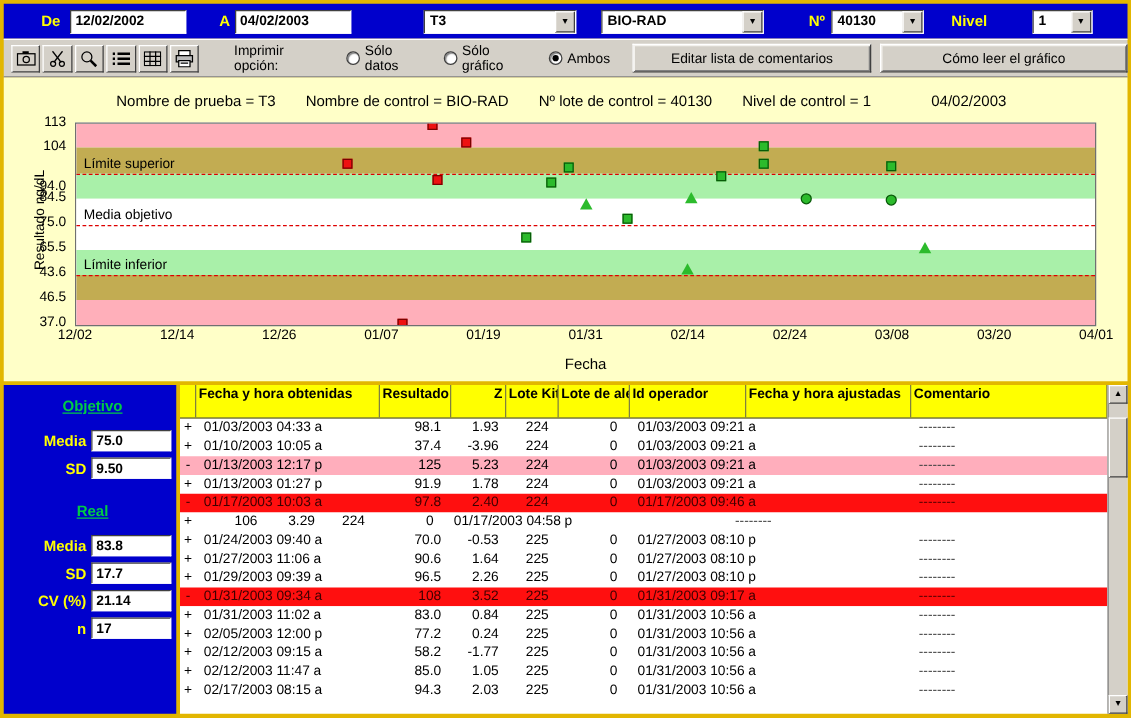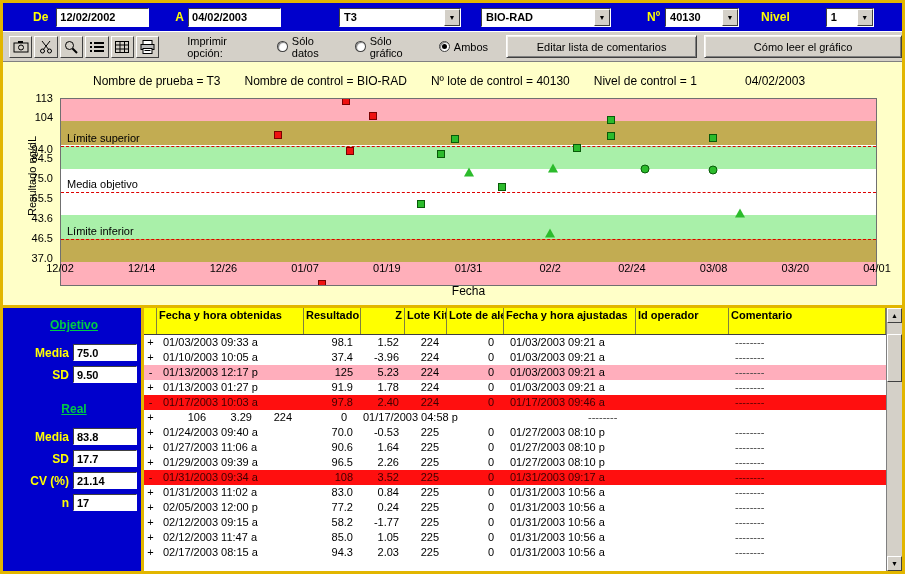--- a/index.html
+++ b/index.html
@@ -30,21 +30,21 @@
   .radio-item { display:flex; align-items:center; margin-left:14px; }
   .radio-btn { width:11px; height:11px; border-radius:50%; background:#fff; border:1px solid #404040;
                box-shadow:inset 1px 1px 1px #808080; margin-right:4px; position:relative; }
   .radio-btn.sel::after { content:""; position:absolute; left:2px; top:2px; width:5px; height:5px; border-radius:50%; background:#000; }
 
   
   .chartsec { position:absolute; left:3px; top:62px; width:899px; height:243px; background:#ffffc8; }
   .chead { position:absolute; left:90px; top:12px; display:flex; gap:24px; font-size:12px; color:#000; white-space:nowrap; }
   .cdate { position:absolute; left:742px; top:12px; font-size:12px; color:#000; }
   .ylab { position:absolute; left:-26px; top:108px; transform:rotate(-90deg); font-size:11px; color:#000; width:110px; text-align:center; }
-  .plot { position:absolute; left:57px; top:36px; width:817px; height:188px; border:1px solid #707070; background:#fff; overflow:hidden; }
+  .plot { position:absolute; left:57px; top:36px; width:817px; height:163px; border:1px solid #707070; background:#fff; overflow:hidden; }
   .band { position:absolute; left:0; width:100%; }
   .limitline { position:absolute; left:0; width:100%; border-top:1px dashed #dd0000; z-index:3; }
   .limitlbl { position:absolute; left:6px; font-size:11px; color:#000; z-index:4; transform:translateY(-14px); white-space:nowrap; }
   .yticks { position:absolute; left:0; top:36px; width:54px; height:160px; }
   .ytick { position:absolute; right:4px; transform:translateY(-50%); font-size:11px; color:#000; }
   .xticks { position:absolute; left:57px; top:200px; width:817px; height:14px; }
   .xtick { position:absolute; transform:translateX(-50%); font-size:11px; color:#000; white-space:nowrap; }
   .xlab { position:absolute; left:57px; top:222px; width:817px; text-align:center; font-size:12px; color:#000; }
   .marker { position:absolute; transform:translate(-50%,-50%); z-index:5; }
   .m-square { width:8px; height:8px; }
@@ -241,21 +241,21 @@
         <div class="marker m-circle" style="left: 80%; top: 38.1579%; background: rgb(44, 187, 44); border: 1px solid rgb(8, 90, 8);"></div>
         <div class="marker m-triangle" style="left: 83.3333%; top: 61.1842%; border-bottom: 9px solid rgb(44, 187, 44);"></div>
       </div>
     <div class="xticks">
         <div class="xtick" style="left: 0%;">12/02</div>
         <div class="xtick" style="left: 10%;">12/14</div>
         <div class="xtick" style="left: 20%;">12/26</div>
         <div class="xtick" style="left: 30%;">01/07</div>
         <div class="xtick" style="left: 40%;">01/19</div>
         <div class="xtick" style="left: 50%;">01/31</div>
-        <div class="xtick" style="left: 60%;">02/2</div>
+        <div class="xtick" style="left: 60%;">02/14</div>
         <div class="xtick" style="left: 70%;">02/24</div>
         <div class="xtick" style="left: 80%;">03/08</div>
         <div class="xtick" style="left: 90%;">03/20</div>
         <div class="xtick" style="left: 100%;">04/01</div>
       </div>
     <div class="xlab">Fecha</div>
   </div>
 
   <div class="statpanel">
     <div class="sp-head">Objetivo</div>
@@ -289,30 +289,30 @@
 
   <div class="tablepanel">
     <div class="tmain">
       <div class="thead">
           <div class="cell c-flag"></div>
           <div class="cell c-fecha">Fecha y hora obtenidas</div>
           <div class="cell c-res">Resultado</div>
           <div class="cell c-z">Z</div>
           <div class="cell c-lk">Lote Kit</div>
           <div class="cell c-la">Lote de alergia</div>
+          <div class="cell c-op">Id operador</div>
           <div class="cell c-fa">Fecha y hora ajustadas</div>
-          <div class="cell c-op">Id operador</div>
           <div class="cell c-com">Comentario</div>
         </div>
       <div>
           <div class="trow">
             <div class="cell c-flag">+</div>
-            <div class="cell c-fecha">01/03/2003 09:33 a</div>
+            <div class="cell c-fecha">01/03/2003 04:33 a</div>
             <div class="cell c-res">98.1</div>
-            <div class="cell c-z">1.52</div>
+            <div class="cell c-z">1.93</div>
             <div class="cell c-lk">224</div>
             <div class="cell c-la">0</div>
             <div class="cell c-fa">01/03/2003 09:21 a</div>
             <div class="cell c-op"></div>
             <div class="cell c-com">--------</div>
           </div>
           <div class="trow">
             <div class="cell c-flag">+</div>
             <div class="cell c-fecha">01/10/2003 10:05 a</div>
             <div class="cell c-res">37.4</div>

